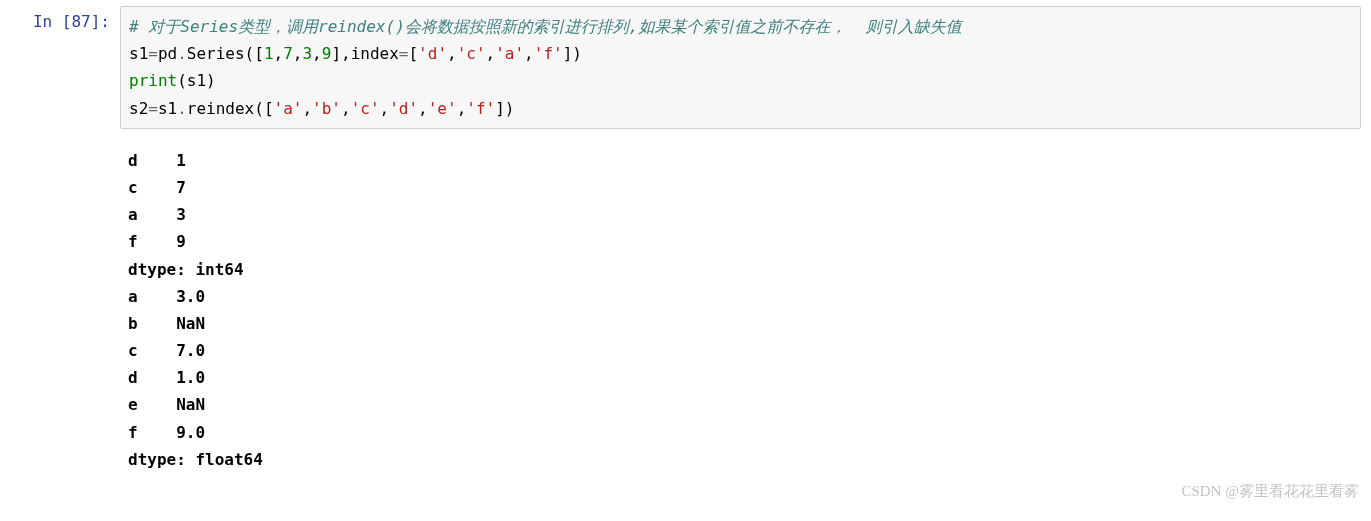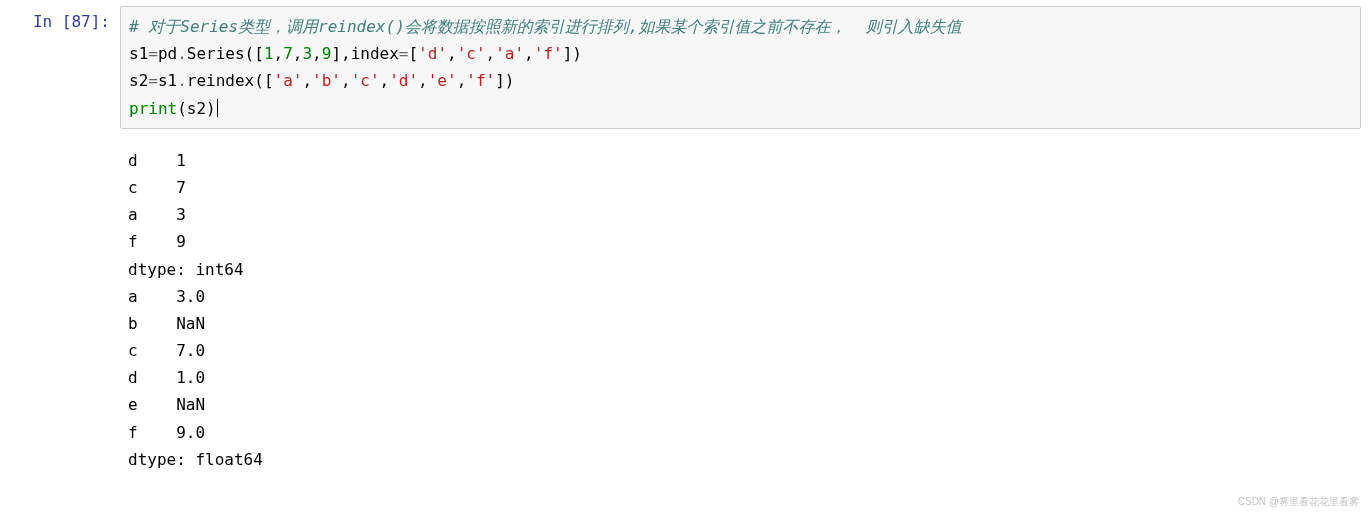--- a/index.html
+++ b/index.html
@@ -45,20 +45,21 @@
       line-height: 1.7;
       position: relative;
     }
     .output-area {
       flex: 1;
       padding: 6px 8px;
       line-height: 1.7;
       white-space: pre;
       font-family: monospace;
       color: #000;
+      font-weight: bold;
     }
     .code-line {
       white-space: pre;
       font-family: monospace;
     }
     .c-comment { color: #408080; font-style: italic; }
     .c-id { color: #000; text-align: center; }
     .c-op { color: #666; }
     .c-par { color: #000; }
     .c-num { color: #008000; }
@@ -70,38 +71,38 @@
       height: 18px;
       background: #000;
       vertical-align: middle;
       margin-left: 1px;
       position: relative;
       top: -1px;
     }
     .watermark {
       position: absolute;
       right: 12px;
-      bottom: 12px;
+      bottom: 20px;
       color: rgba(120,120,120,0.45);
-      font-size: 10px;
-      font-family: Liberation Sans, sans-serif;
+      font-size: 15px;
+      font-family: Liberation Serif, serif;
     }
   </style>
 </head>
 <body>
 
 <div class="cell">
   <div class="prompt">
     <span class="prompt-in">In </span><span class="prompt-num">[</span><span class="prompt-num">87</span><span class="prompt-num">]:</span>
   </div>
   <div class="input-area">
     <div class="code-line"><span class="c-comment"># 对于Series类型，调用reindex()会将数据按照新的索引进行排列,如果某个索引值之前不存在，  则引入缺失值</span></div>
     <div class="code-line"><span class="c-id">s1</span><span class="c-op">=</span><span class="c-id">pd</span><span class="c-op">.</span><span class="c-id">Series</span><span class="c-par">(</span><span class="c-par">[</span><span class="c-num">1</span><span class="c-par">,</span><span class="c-num">7</span><span class="c-par">,</span><span class="c-num">3</span><span class="c-par">,</span><span class="c-num">9</span><span class="c-par">]</span><span class="c-par">,</span><span class="c-id">index</span><span class="c-op">=</span><span class="c-par">[</span><span class="c-str">'d'</span><span class="c-par">,</span><span class="c-str">'c'</span><span class="c-par">,</span><span class="c-str">'a'</span><span class="c-par">,</span><span class="c-str">'f'</span><span class="c-par">]</span><span class="c-par">)</span></div>
+    <div class="code-line"><span class="c-print">print</span><span class="c-par">(</span><span class="c-id">s1</span><span class="c-par">)</span></div>
     <div class="code-line"><span class="c-id">s2</span><span class="c-op">=</span><span class="c-id">s1</span><span class="c-op">.</span><span class="c-id">reindex</span><span class="c-par">(</span><span class="c-par">[</span><span class="c-str">'a'</span><span class="c-par">,</span><span class="c-str">'b'</span><span class="c-par">,</span><span class="c-str">'c'</span><span class="c-par">,</span><span class="c-str">'d'</span><span class="c-par">,</span><span class="c-str">'e'</span><span class="c-par">,</span><span class="c-str">'f'</span><span class="c-par">]</span><span class="c-par">)</span></div>
-    <div class="code-line"><span class="c-print">print</span><span class="c-par">(</span><span class="c-id">s2</span><span class="c-par">)</span><span class="cursor"></span></div>
   </div>
 </div>
 
 <div class="cell">
   <div class="prompt"></div>
   <div class="output-area">d    1
 c    7
 a    3
 f    9
 dtype: int64

